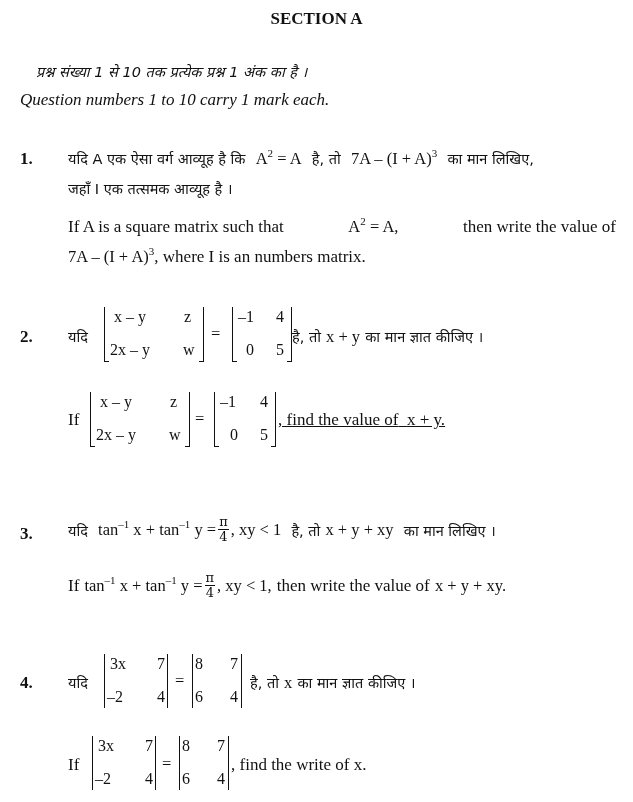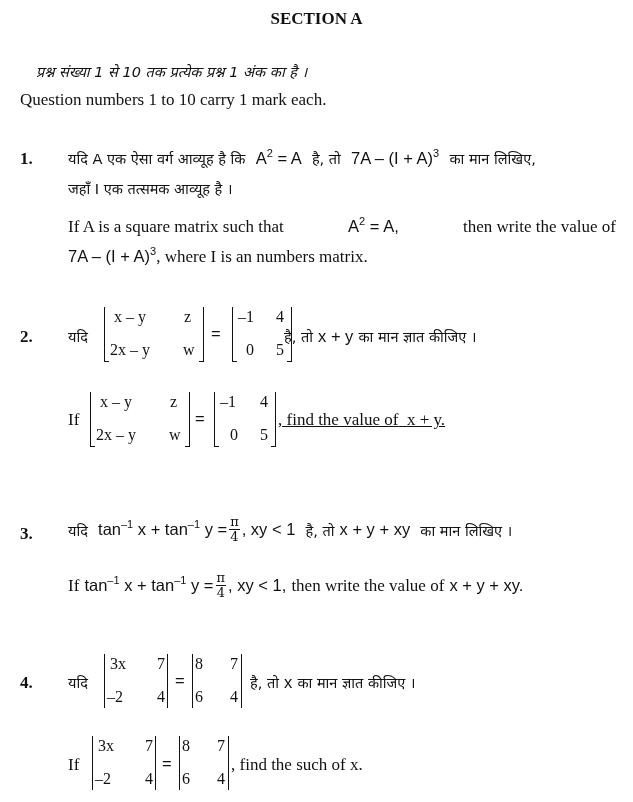--- a/index.html
+++ b/index.html
@@ -6,23 +6,23 @@
   body {
     width: 633px; height: 802px; position: relative; overflow: hidden;
     font-family: "DejaVu Serif", "Liberation Serif", serif;
     color: #111;
   }
   .abs { position: absolute; white-space: nowrap; }
   .title { font-family: "Liberation Serif", serif; font-weight: bold; font-size: 17px; left: 0; width: 633px; text-align: center; top: 9px; }
   .hin { font-family: "DejaVu Sans", sans-serif; font-size: 14.5px; }
   .hin-it { font-style: italic; }
   .eng { font-family: "Liberation Serif", serif; font-size: 17px; }
-  .eng-it { }
+  .eng-it { font-style: italic; }
   .qnum { font-family: "Liberation Serif", serif; font-weight: bold; font-size: 17px; left: 20px; }
-  .math { font-family: Liberation Sans, sans-serif; font-size: 16.5px; }
+  .math { font-family: Liberation Serif, serif; font-size: 16.5px; }
   sup { font-size: 11px; vertical-align: 7px; line-height: 0; }
   .frac { display: inline-block; vertical-align: middle; text-align: center; font-size: 13px; line-height: 14px; margin: 0 2px; }
   .frac span { display: block; }
   .frac .num { border-bottom: 1px solid #111; padding: 0 1px; }
 
   
   .mat { position: absolute; font-family: "Liberation Serif", serif; font-size: 16px; }
   .mat .cell { position: absolute; white-space: nowrap; }
   .br { position: absolute; border-color: #111; border-style: solid; }
   .br-vl { border-width: 0 0 0 1px; }
@@ -67,21 +67,21 @@
   </div>
   <div class="abs math" style="left:211px; top:324px;">=</div>
   <div class="mat" style="left:232px; top:305px; width:60px; height:57px;">
     <div class="br bracket-l" style="left:0; top:2px; width:4px; height:54px;"></div>
     <div class="br bracket-r" style="right:0; top:2px; width:4px; height:54px;"></div>
     <div class="cell" style="left:6px; top:3px;">–1</div>
     <div class="cell" style="left:44px; top:3px;">4</div>
     <div class="cell" style="left:14px; top:36px;">0</div>
     <div class="cell" style="left:44px; top:36px;">5</div>
   </div>
-  <div class="abs" style="left:284px; top:326px;">
+  <div class="abs" style="left:292px; top:326px;">
     <span class="hin">है, तो</span> <span class="math">x + y</span> <span class="hin">का मान ज्ञात कीजिए ।</span>
   </div>
 
   <div class="abs eng" style="left:68px; top:410px;">If</div>
   <div class="mat" style="left:90px; top:390px; width:100px; height:57px;">
     <div class="br bracket-l" style="left:0; top:2px; width:4px; height:54px;"></div>
     <div class="br bracket-r" style="right:0; top:2px; width:4px; height:54px;"></div>
     <div class="cell" style="left:10px; top:3px;">x – y</div>
     <div class="cell" style="left:80px; top:3px;">z</div>
     <div class="cell" style="left:6px; top:36px;">2x – y</div>
@@ -163,14 +163,14 @@
   </div>
   <div class="abs math" style="left:162px; top:754px;">=</div>
   <div class="mat" style="left:179px; top:734px; width:50px; height:58px;">
     <div class="br br-vl" style="left:0; top:2px; height:54px;"></div>
     <div class="br br-vr" style="right:0; top:2px; height:54px;"></div>
     <div class="cell" style="left:3px; top:3px;">8</div>
     <div class="cell" style="left:38px; top:3px;">7</div>
     <div class="cell" style="left:3px; top:36px;">6</div>
     <div class="cell" style="left:38px; top:36px;">4</div>
   </div>
-  <div class="abs eng" style="left:231px; top:755px;">,  find the such of x.</div>
+  <div class="abs eng" style="left:231px; top:755px;">,  find the write of x.</div>
 </div>
 
 </body></html>

